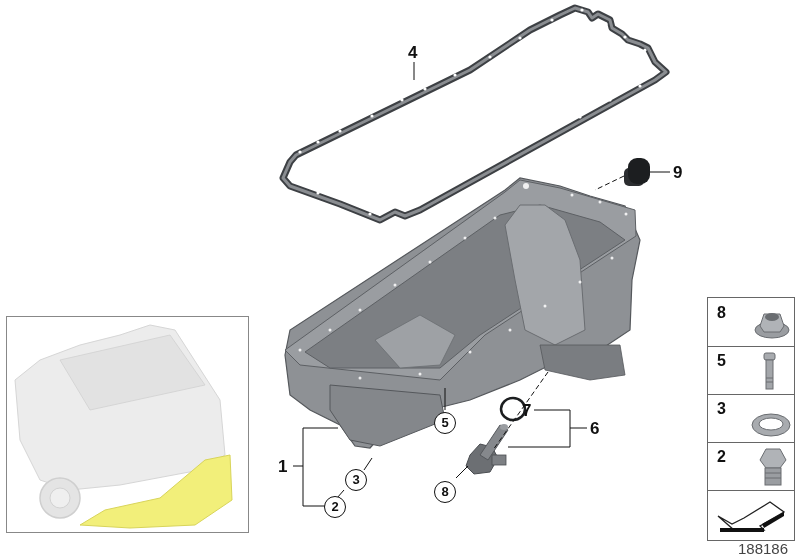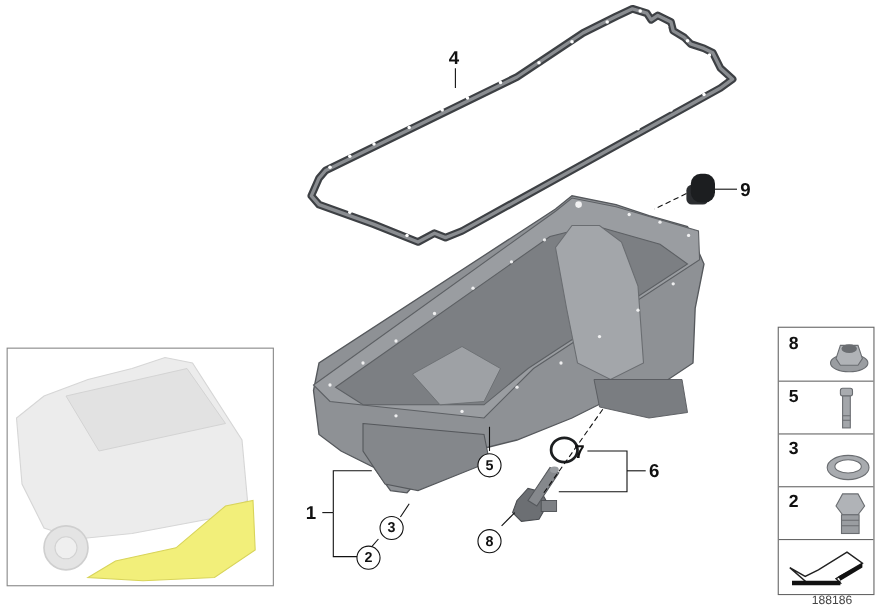--- a/index.html
+++ b/index.html
@@ -11,21 +11,21 @@
   .circ { position:absolute; width:20px; height:20px; border:1.6px solid #111;
           border-radius:50%; background:#fff; font-weight:bold; font-size:13px;
           text-align:center; line-height:20px; color:#111; }
   .legend-box { position:absolute; left:707px; top:297px; width:86px; height:242px;
                 border:1px solid #666; background:#fff; }
   .legend-cell { position:absolute; left:0; width:86px; height:48px;
                  border-bottom:1px solid #666; }
   .legend-num { position:absolute; left:9px; top:6px; font-weight:bold; font-size:16px; color:#111; }
   .inset { position:absolute; left:6px; top:316px; width:241px; height:215px;
            border:1px solid #888; background:#fff; overflow:hidden; }
-  .docid { position:absolute; left:738px; top:540px; font-size:11px; color:#444; }
+  .docid { position:absolute; left:738px; top:540px; font-size:15px; color:#444; }
 </style>
 </head>
 <body>
 
 <div class="canvas">
   <svg width="800" height="560" viewBox="0 0 800 560" style="position:absolute;left:0;top:0">
 
     <g>
       <path d="M283,178 L290,162 L296,155 L470,70 L530,30 L560,15 L575,8 L588,12 L592,18 L598,14 L610,20 L612,28 L622,34 L628,40 L640,44 L648,48 L655,62 L666,72 L655,80 L420,210 L405,216 L395,212 L380,220 L340,204 L290,186 Z" fill="none" stroke="#3d4044" stroke-width="7" stroke-linejoin="round"></path>
       <path d="M283,178 L290,162 L296,155 L470,70 L530,30 L560,15 L575,8 L588,12 L592,18 L598,14 L610,20 L612,28 L622,34 L628,40 L640,44 L648,48 L655,62 L666,72 L655,80 L420,210 L405,216 L395,212 L380,220 L340,204 L290,186 Z" fill="none" stroke="#8a8d91" stroke-width="3" stroke-linejoin="round"></path>

